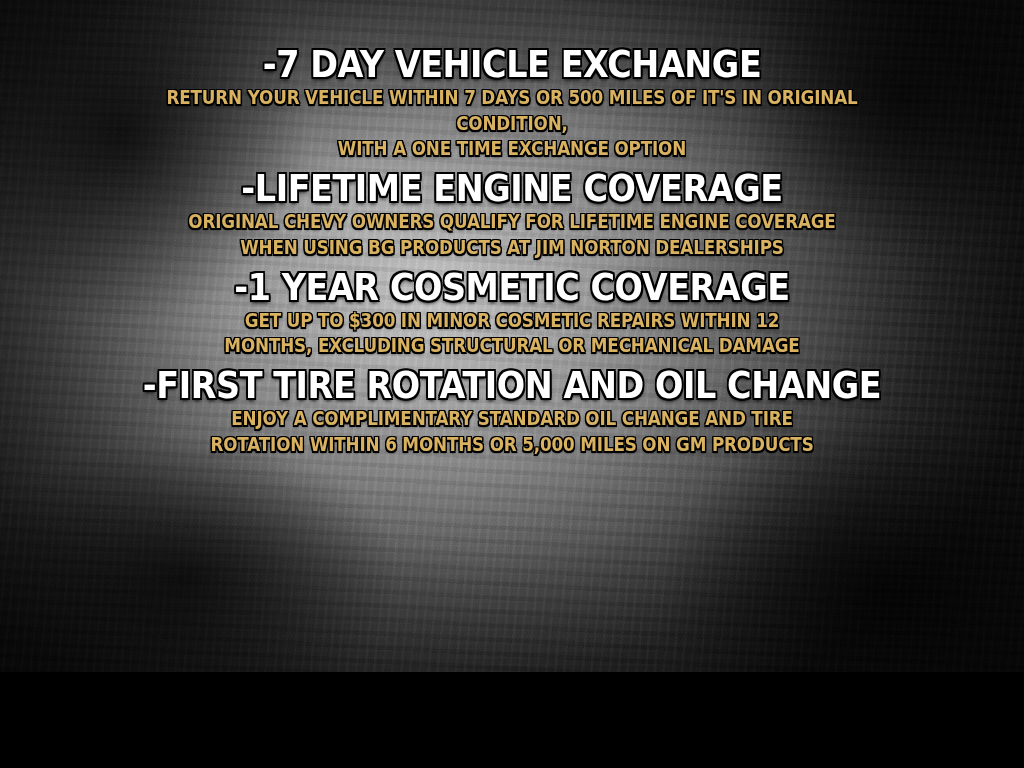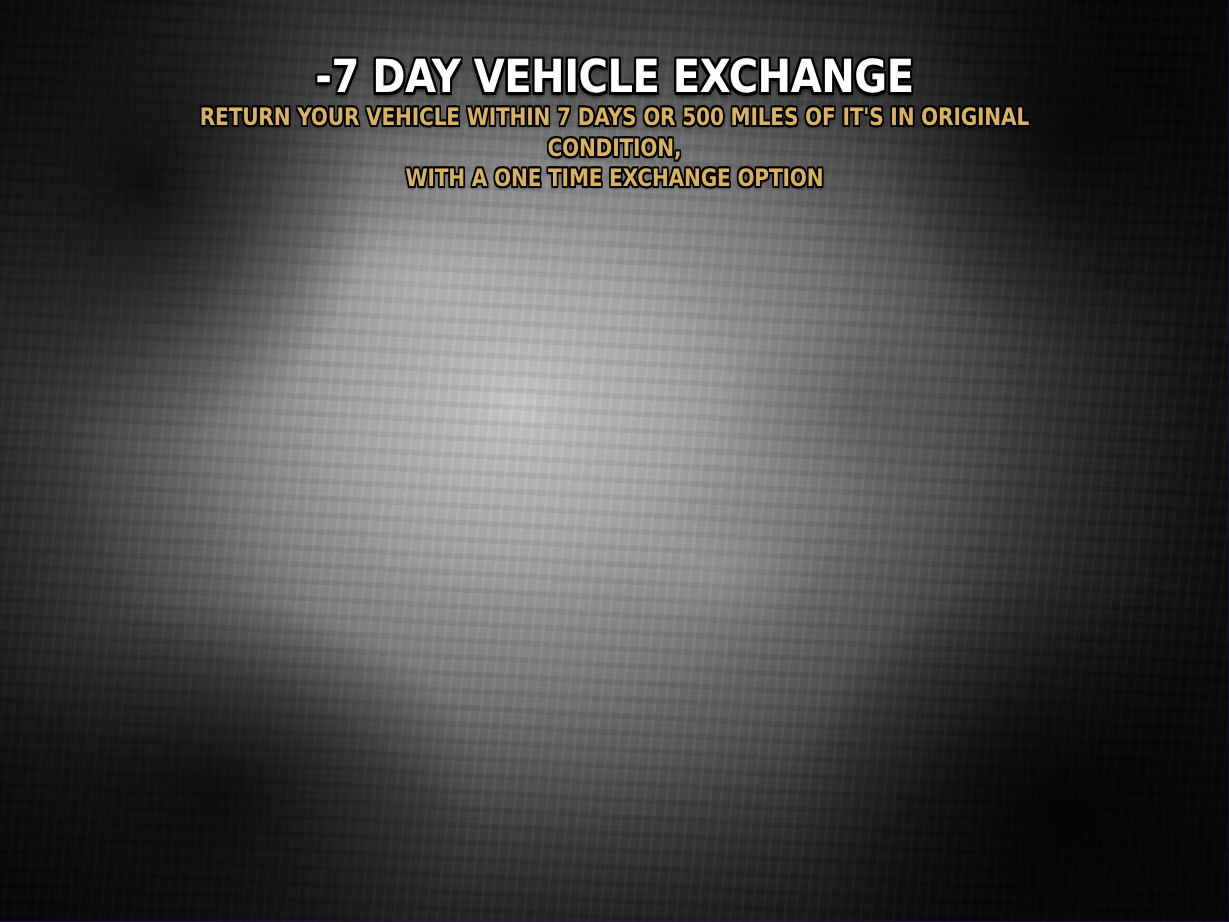--- a/index.html
+++ b/index.html
@@ -10,23 +10,23 @@
   body {
     width: 1024px;
     height: 768px;
     overflow: hidden;
     font-family: "Liberation Sans", sans-serif;
   }
 
   #poster {
     position: relative;
     width: 1024px;
-    height: 768px;
+    height: 672px;
     overflow: hidden;
-    background-color: #4c1d95;
+    background-color: #b91c1c;
   }
 
   
   .bg-layer {
     position: absolute;
     inset: 0;
   }
   .bg-base {
     background:
       radial-gradient(ellipse 60% 70% at 42% 44%, #c9c9c9 0%, #a8a8a8 22%, #7d7d7d 42%, #4c4c4c 62%, #262626 82%, #101010 100%);
@@ -128,19 +128,34 @@
   <div class="bg-layer bg-vignette"></div>
 
   <div class="content">
 
     <div class="block">
       <h2 class="headline">-7 DAY VEHICLE EXCHANGE</h2>
       <p class="subline">RETURN YOUR VEHICLE WITHIN 7 DAYS OR 500 MILES OF IT'S IN ORIGINAL CONDITION,
 WITH A ONE TIME EXCHANGE OPTION</p>
     </div>
 
+    <div class="block">
+      <h2 class="headline">-LIFETIME ENGINE COVERAGE</h2>
+      <p class="subline">ORIGINAL CHEVY OWNERS QUALIFY FOR LIFETIME ENGINE COVERAGE
+WHEN USING BG PRODUCTS AT JIM NORTON DEALERSHIPS</p>
+    </div>
 
 
 
+    <div class="block">
+      <h2 class="headline">-1 YEAR COSMETIC COVERAGE</h2>
+      <p class="subline">GET UP TO $300 IN MINOR COSMETIC REPAIRS WITHIN 12
+MONTHS, EXCLUDING STRUCTURAL OR MECHANICAL DAMAGE</p>
+    </div>
 
+    <div class="block">
+      <h2 class="headline">-FIRST TIRE ROTATION AND OIL CHANGE</h2>
+      <p class="subline">ENJOY A COMPLIMENTARY STANDARD OIL CHANGE AND TIRE
+ROTATION WITHIN 6 MONTHS OR 5,000 MILES ON GM PRODUCTS</p>
+    </div>
 
   </div>
 </div>
 
 </body></html>

